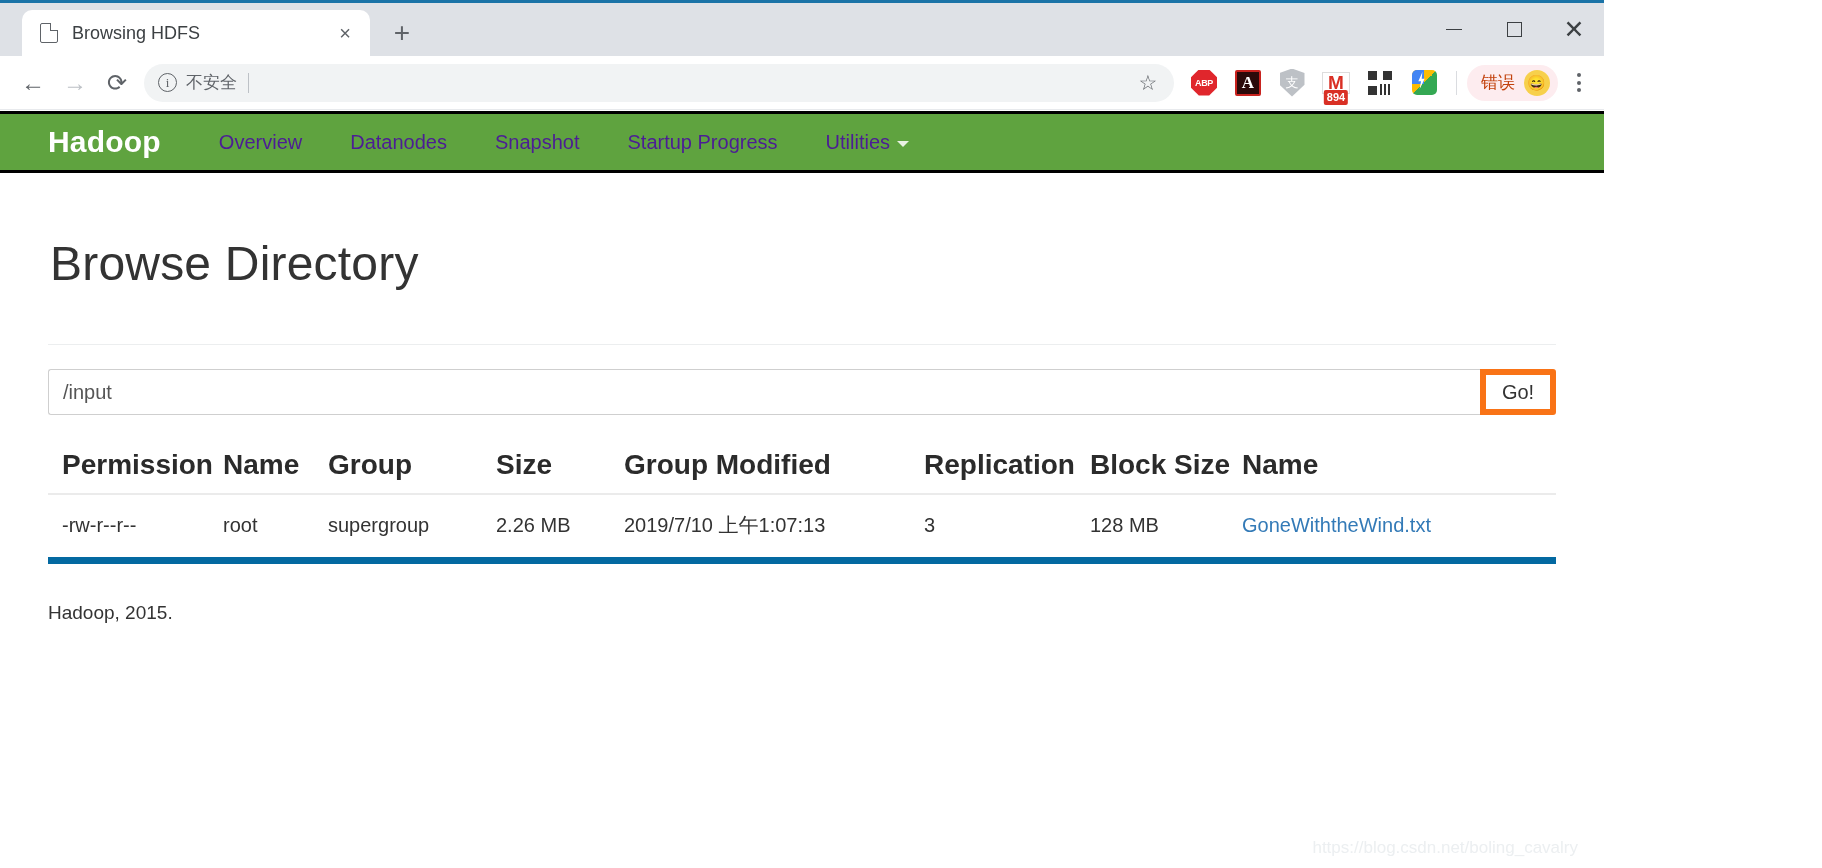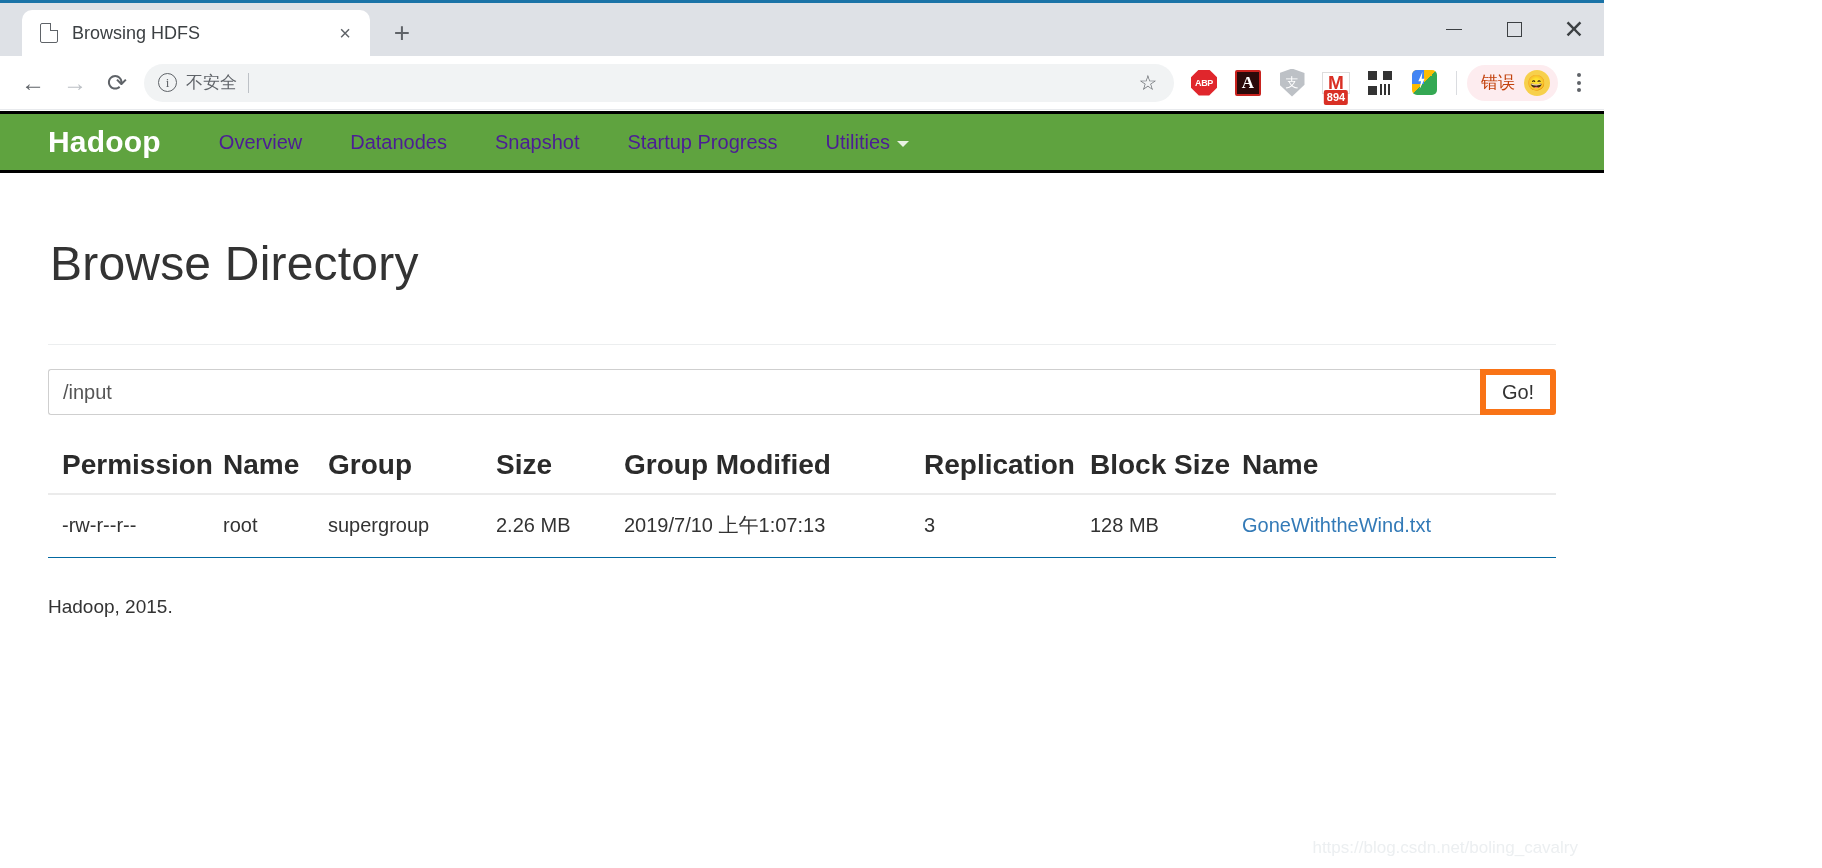--- a/index.html
+++ b/index.html
@@ -281,21 +281,21 @@
     font-size: 28px;
     color:#2b2b2b;
     font-weight: 700;
     padding: 10px 0 12px 0;
     border-bottom: 2px solid #ebebeb;
   }
   table.listing td {
     font-size: 20px;
     color:#333;
     padding: 17px 0 18px 0;
-    border-bottom: 1px solid #0369a1;
+    border-bottom: 7px solid #0369a1;
     margin-top: 20px;
   }
   table.listing td.name a { color:#337ab7; text-decoration:none; }
   .col-perm  { width: 175px; padding-left: 14px !important; }
   .col-owner { width: 105px; }
   .col-group { width: 168px; }
   .col-size  { width: 128px; }
   .col-mod   { width: 300px; }
   .col-repl  { width: 166px; }
   .col-block { width: 152px; }

